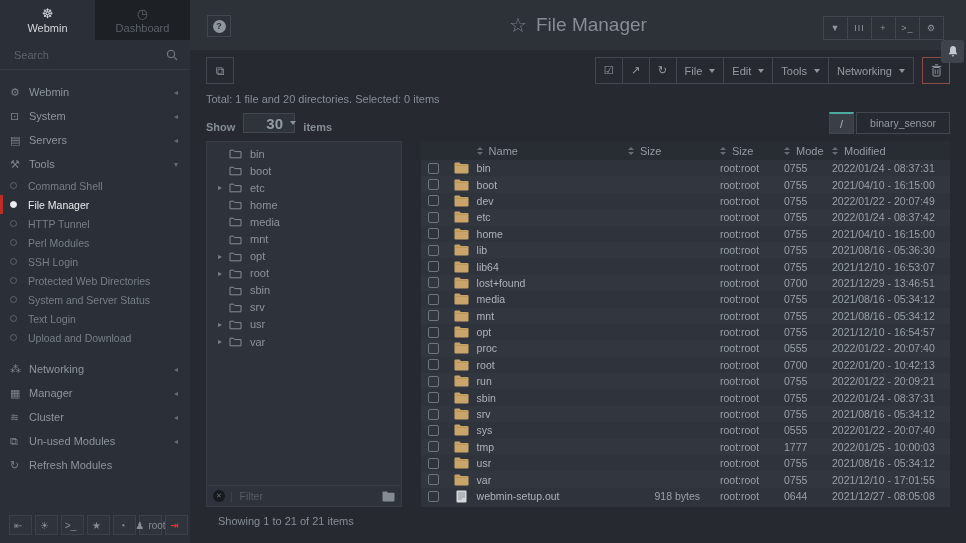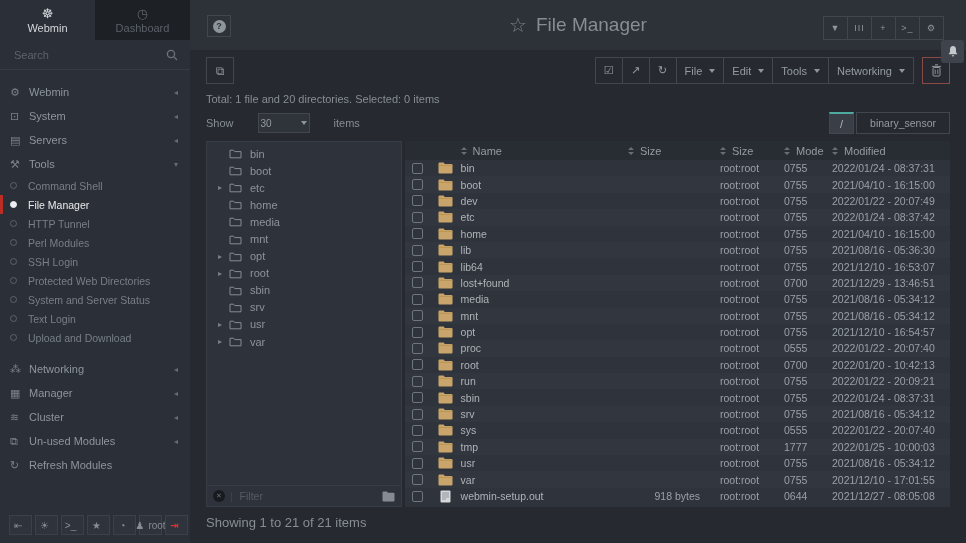--- a/index.html
+++ b/index.html
@@ -44,27 +44,27 @@
   .content{position:absolute;left:0;right:0;top:50px;bottom:0;background:#262a30;padding:7px 16px 0 16px;}
   .toolbar-row{display:flex;justify-content:space-between;align-items:flex-start;height:33px;}
   .tb-btn{height:27px;min-width:28px;padding:0 8px;border:1px solid #42474f;background:transparent;color:#8e959d;font-size:12px;display:flex;align-items:center;justify-content:center;cursor:pointer;}
   .right-group{display:flex;align-items:center;}
   .btn-group{display:flex;}
   .btn-group .tb-btn{margin-left:-1px;font-size:11px;color:#959ba3;}
   .caret{display:inline-block;border-left:3.5px solid transparent;border-right:3.5px solid transparent;border-top:4px solid #8e959d;margin-left:7px;}
   .trash-btn{margin-left:8px;width:28px;height:27px;border:1px solid #8a4a45;display:flex;align-items:center;justify-content:center;cursor:pointer;}
   .total-line{margin:3px 0 7px 0;font-size:11px;color:#868d95;}
   .show-row{display:flex;justify-content:space-between;align-items:center;margin-bottom:7px;}
-  .show-left{display:flex;align-items:center;gap:24px;font-size:11px;color:#868d95;}
-  .select-box{width:52px;height:20px;border:1px solid #42474f;background:#2f343b;color:#959ba3;font-size:10px;display:flex;align-items:center;padding:0 2px;justify-content:space-between;cursor:pointer;}
+  .show-left{display:flex;align-items:flex-end;gap:8px;font-size:11px;color:#868d95;font-weight:bold;}
+  .select-box{width:52px;height:20px;border:1px solid #42474f;background:#2f343b;color:#959ba3;font-size:15px;display:flex;align-items:center;padding:0 22px;justify-content:space-between;cursor:pointer;}
   .breadcrumb{display:flex;}
   .crumb-root{width:25px;height:22px;background:#3a3f47;border:1px solid #42474f;border-top:2px solid #4ea99e;color:#aeb3b9;font-size:11px;display:flex;align-items:center;justify-content:center;cursor:pointer;}
   .crumb-current{height:22px;border:1px solid #42474f;margin-left:2px;padding:0 13px;color:#959ba3;font-size:10.5px;display:flex;align-items:center;cursor:pointer;}
 
-  .panels{display:flex;gap:3px;height:366px;}
+  .panels{display:flex;gap:19px;height:366px;}
   .tree-panel{flex:0 0 186px;border:1px solid #383d45;background:#2e333b;display:flex;flex-direction:column;}
   .tree-scroll{flex:1;padding-top:3px;overflow:hidden;}
   .tree-item{height:17.1px;display:flex;align-items:center;padding-left:11px;font-size:11px;color:#8d939b;cursor:pointer;}
   .tree-item .t-caret{width:11px;font-size:8px;color:#7a8089;flex:0 0 11px;}
   .tree-item svg{margin-right:8px;flex:0 0 auto;}
   .filter-bar{flex:0 0 21px;border-top:1px solid #383d45;display:flex;align-items:center;padding:0 6px;gap:5px;}
   .clear-icon{width:12px;height:12px;border-radius:50%;background:#171a1e;color:#6a7077;font-size:7px;display:flex;align-items:center;justify-content:center;cursor:pointer;}
   .filter-sep{color:#42474f;font-size:10px;}
   .filter-bar input{flex:1;background:transparent;border:none;outline:none;font-size:10.5px;color:#9aa0a7;min-width:0;}
   .filter-bar input::placeholder{color:#565c64;}
@@ -85,21 +85,21 @@
   .sort-icon .up{border-bottom:3.5px solid #686e76;}
   .sort-icon .down{border-top:3.5px solid #686e76;}
   .tbody{flex:1;}
   .trow{height:16.4px;display:flex;align-items:center;font-size:10.5px;color:#9aa0a7;cursor:pointer;}
   .trow:nth-child(odd){background:#2f343c;}
   .trow:nth-child(even){background:#32373f;}
   .trow .col-name{color:#aeb3b9;}
   .checkbox{width:11px;height:11px;border:1px solid #70767e;border-radius:2px;background:transparent;display:inline-block;cursor:pointer;}
   .trow .file-icon{display:none;}
   .trow.type-file .file-icon{display:block;}
-  .showing-line{margin-top:8px;font-size:13px;color:#868d95;}
+  .showing-line{margin-top:8px;font-size:11px;color:#868d95;margin-left:12px;}
 </style>
 </head>
 <body>
 
 <div id="app">
 
   <div id="sidebar">
     <div class="tabs">
 
     <div class="tab tab-webmin">

